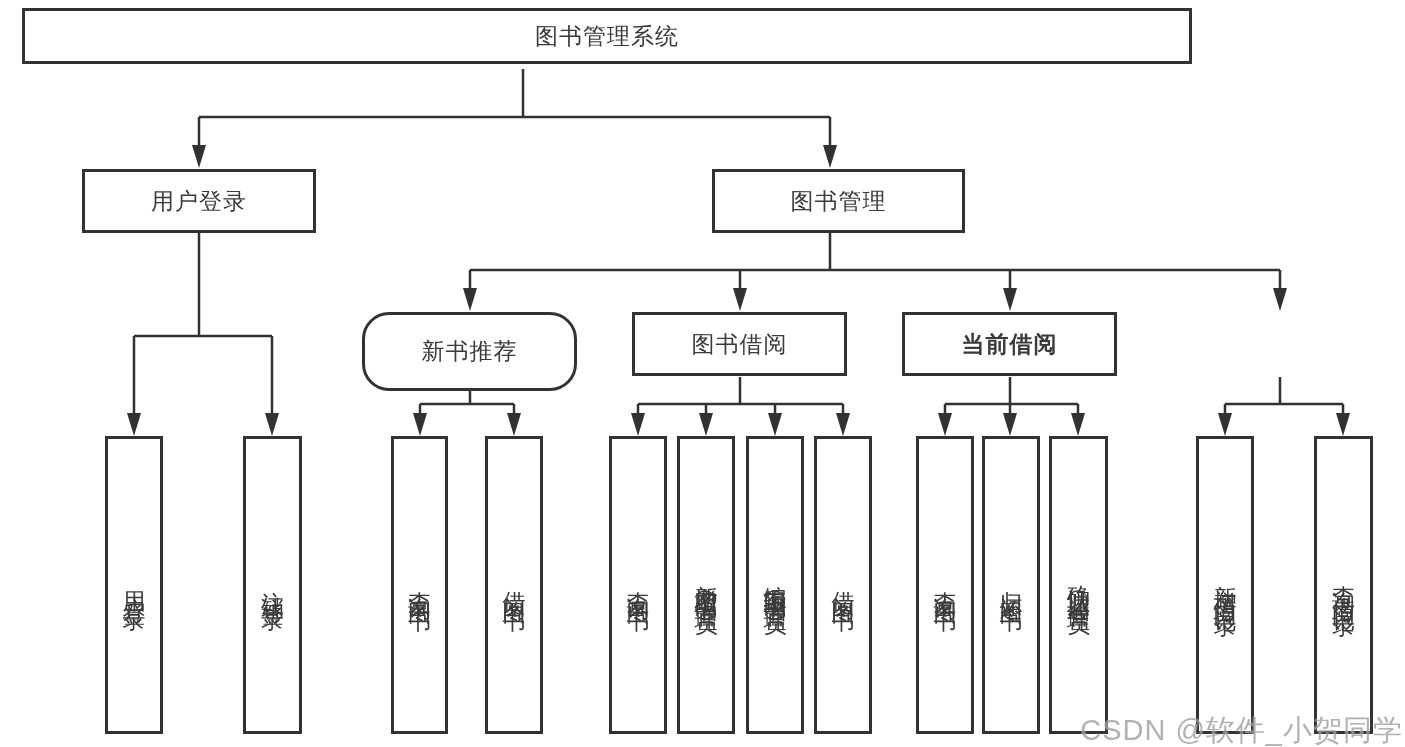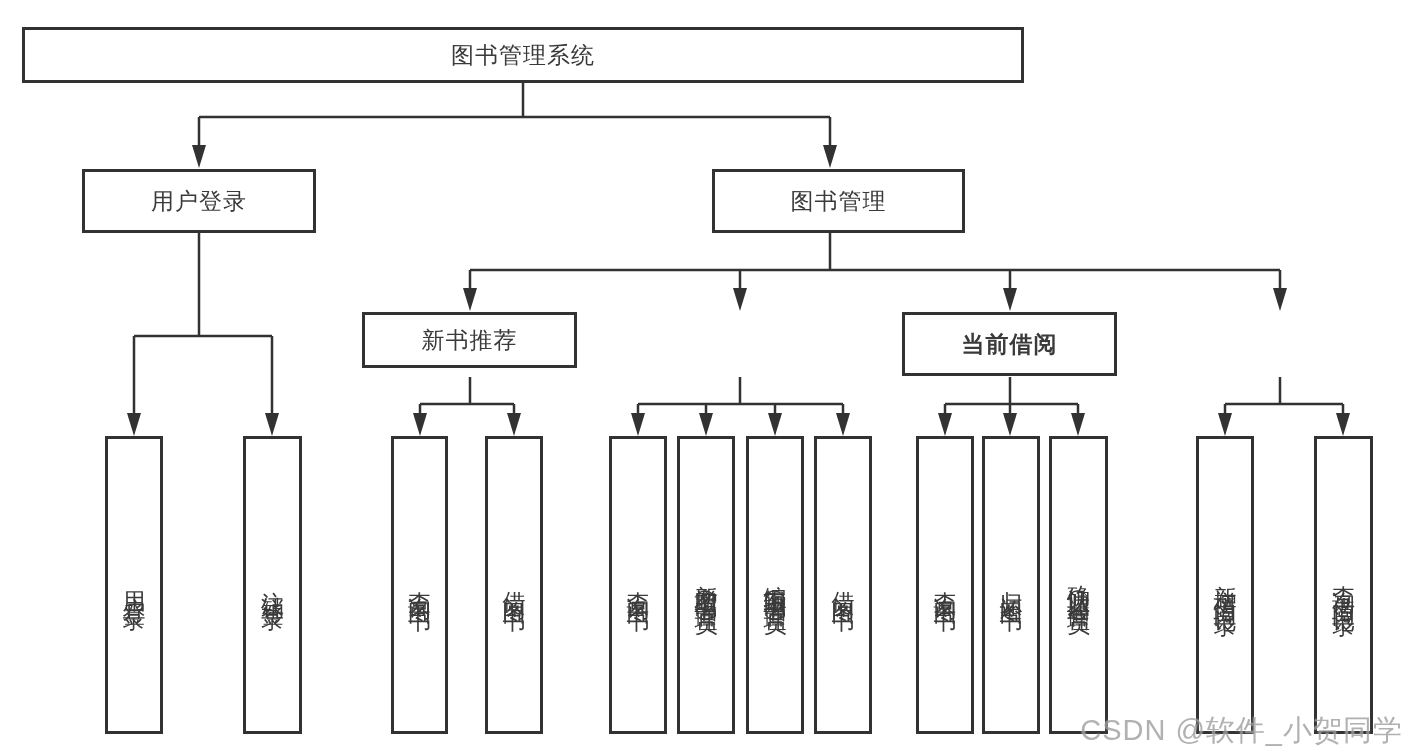--- a/index.html
+++ b/index.html
@@ -88,33 +88,36 @@
       <polygon points="768,413 782,413 775,436"></polygon>
       <polygon points="836,413 850,413 843,436"></polygon>
       <polygon points="938,413 952,413 945,436"></polygon>
       <polygon points="1003,413 1017,413 1010,436"></polygon>
       <polygon points="1071,413 1085,413 1078,436"></polygon>
       <polygon points="1218,413 1232,413 1225,436"></polygon>
       <polygon points="1336,413 1350,413 1343,436"></polygon>
     </g>
   </svg>
 
-  <div class="box" style="left:22px; top:27px; width:1002px; height:56px;">
+  <div class="box" style="left:22px; top:8px; width:1170px; height:56px;">
     <span>图书管理系统</span>
   </div>
 
   <div class="box" style="left:82px; top:169px; width:234px; height:64px;">
     <span>用户登录</span>
   </div>
   <div class="box" style="left:712px; top:169px; width:253px; height:64px;">
     <span>图书管理</span>
   </div>
 
-  <div class="box" style="left:362px; top:312px; width:215px; height:56px;">
+  <div class="box" style="left:362px; top:312px; width:215px; height:79px;border-radius:27px;">
     <span>新书推荐</span>
+  </div>
+  <div class="box" style="left:632px; top:312px; width:215px; height:64px;">
+    <span>图书借阅</span>
   </div>
   <div class="box" style="left:902px; top:312px; width:215px; height:64px;font-weight:bold;">
     <span>当前借阅</span>
   </div>
 
   <div class="box vbox" style="left:105px; top:436px; width:58px; height:298px;">
     <span>用户登录</span>
   </div>
   <div class="box vbox" style="left:243px; top:436px; width:59px; height:298px;">
     <span>注销登录</span>

